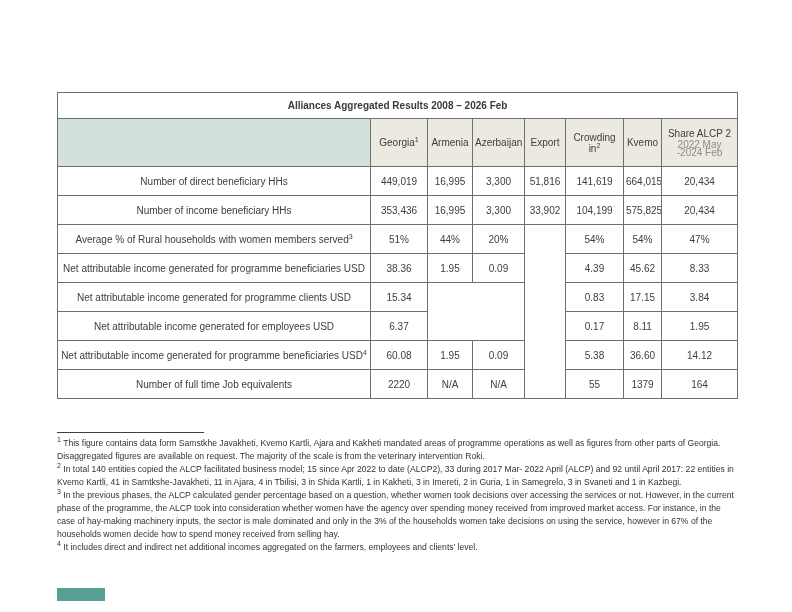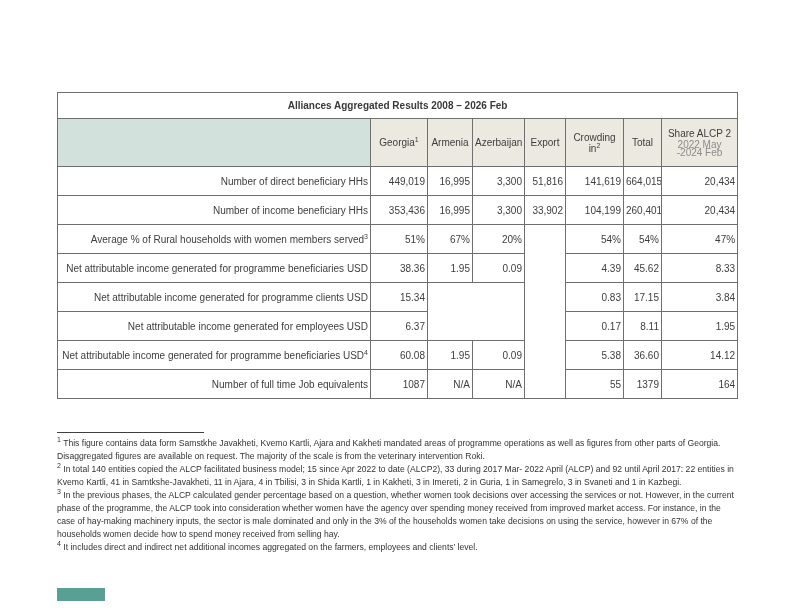--- a/index.html
+++ b/index.html
@@ -22,21 +22,21 @@
   td.title-cell{
     background:var(--teal,#d2e1dc);font-weight:bold;font-size:12.5px;
     height:25px;text-align:center;color:#3a3a3a;
   }
   tr.header-row td{height:47px;background:var(--header_beige,#ece9e1);font-size:10px;}
   tr.header-row td.label-cell{background:var(--teal,#d2e1dc);}
   td.label-cell{
     background:var(--teal,#d2e1dc);text-align:left;padding:0 4px 0 5px;
     font-size:9.5px;line-height:11px;
   }
-  tr.data-row td{height:28px;text-align:right;}
+  tr.data-row td{height:28px;}
   td.cream{background:var(--cream,#fcf2d4);}
   td.beige{background:var(--muted_beige,#e6e2d6);}
   td.va-top{vertical-align:top;padding-top:3px;}
   sup{font-size:7px;line-height:0;}
   .hdr-sub{display:block;font-size:10px;color:var(--subtext,#8c8c8c);margin-top:2px;line-height:8px;}
   .fsep{position:absolute;left:57px;top:432px;width:147px;height:1px;background:#3f3f3f;}
   .footnotes{
     position:absolute;left:57px;top:437px;width:681px;
     font-size:8.6px;line-height:13px;color:#333333;
   }
@@ -65,47 +65,47 @@
         <tr>
           <td colspan="8" class="title-cell">Alliances Aggregated Results 2008 – 2026 Feb</td>
         </tr>
         <tr class="header-row">
           <td class="label-cell"></td>
           <td>Georgia<sup>1</sup></td>
           <td>Armenia</td>
           <td>Azerbaijan</td>
           <td>Export</td>
           <td>Crowding in<sup>2</sup></td>
-          <td>Total</td>
+          <td>Kvemo</td>
           <td>Share ALCP 2<span class="hdr-sub">2022 May -2024 Feb</span></td>
         </tr>
         <tr class="data-row">
           <td class="label-cell">Number of direct beneficiary HHs</td>
           <td>449,019</td>
           <td>16,995</td>
           <td>3,300</td>
           <td>51,816</td>
           <td>141,619</td>
           <td class="cream">664,015</td>
           <td>20,434</td>
         </tr>
         <tr class="data-row">
           <td class="label-cell">Number of income beneficiary HHs</td>
           <td>353,436</td>
           <td>16,995</td>
           <td>3,300</td>
           <td>33,902</td>
           <td>104,199</td>
-          <td class="cream">260,401</td>
+          <td class="cream">575,825</td>
           <td>20,434</td>
         </tr>
         <tr class="data-row">
           <td class="label-cell">Average % of Rural households with women members served<sup>3</sup></td>
           <td>51%</td>
-          <td>67%</td>
+          <td>44%</td>
           <td>20%</td>
           <td class="beige" rowspan="6"></td>
           <td>54%</td>
           <td class="cream">54%</td>
           <td>47%</td>
         </tr>
         <tr class="data-row">
           <td class="label-cell">Net attributable income generated for programme beneficiaries USD</td>
           <td class="va-top">38.36</td>
           <td class="va-top">1.95</td>
@@ -133,21 +133,21 @@
           <td class="label-cell">Net attributable income generated for programme beneficiaries USD<sup>4</sup></td>
           <td class="va-top">60.08</td>
           <td class="va-top">1.95</td>
           <td class="va-top">0.09</td>
           <td class="va-top">5.38</td>
           <td class="cream va-top">36.60</td>
           <td class="va-top">14.12</td>
         </tr>
         <tr class="data-row">
           <td class="label-cell">Number of full time Job equivalents</td>
-          <td>1087</td>
+          <td>2220</td>
           <td>N/A</td>
           <td>N/A</td>
           <td class="va-top">55</td>
           <td class="cream va-top">1379</td>
           <td class="va-top">164</td>
         </tr>
       </tbody>
   </table>
   <div class="fsep"></div>
   <div class="footnotes">

